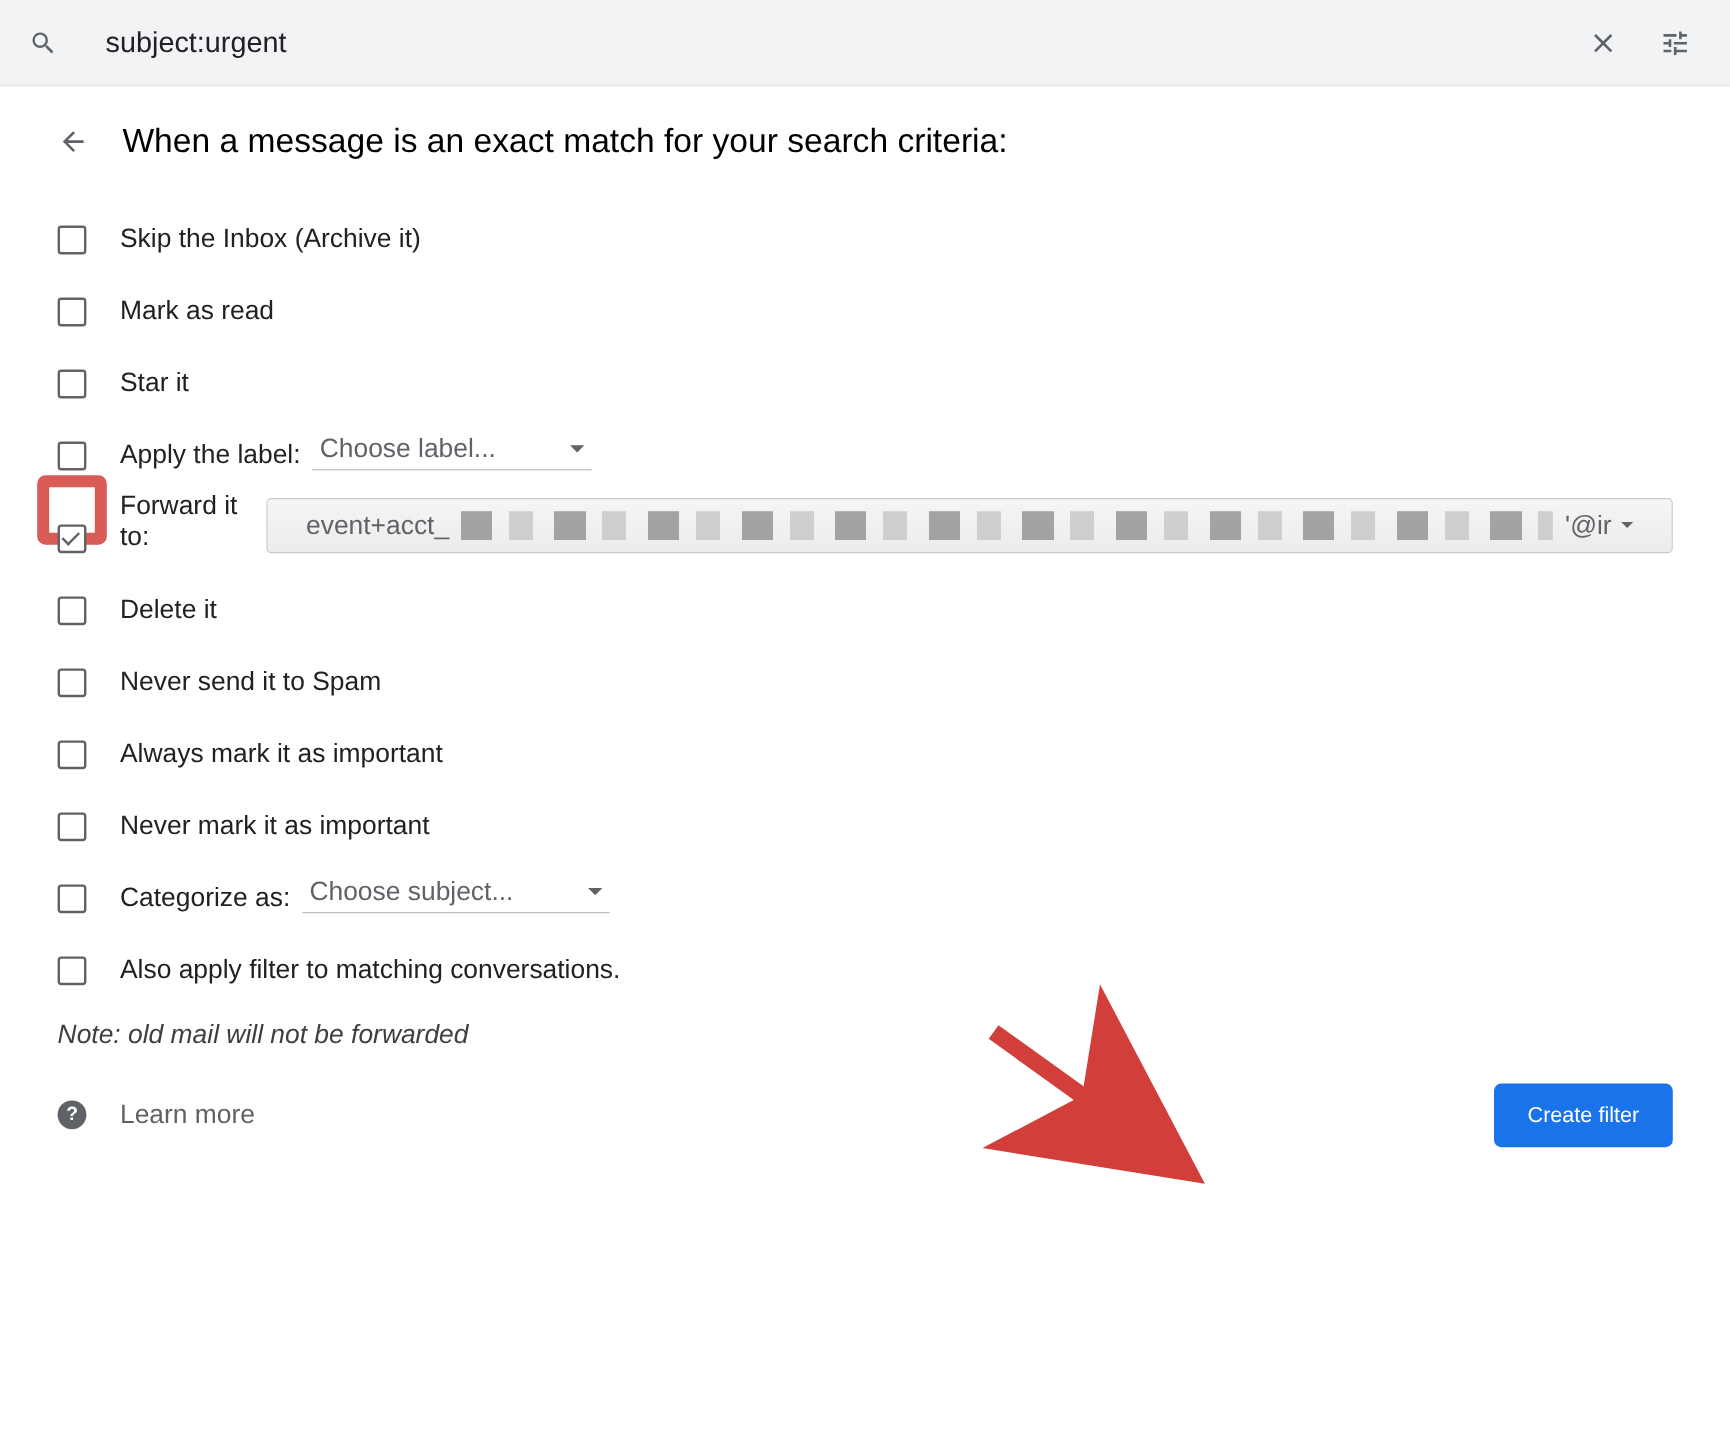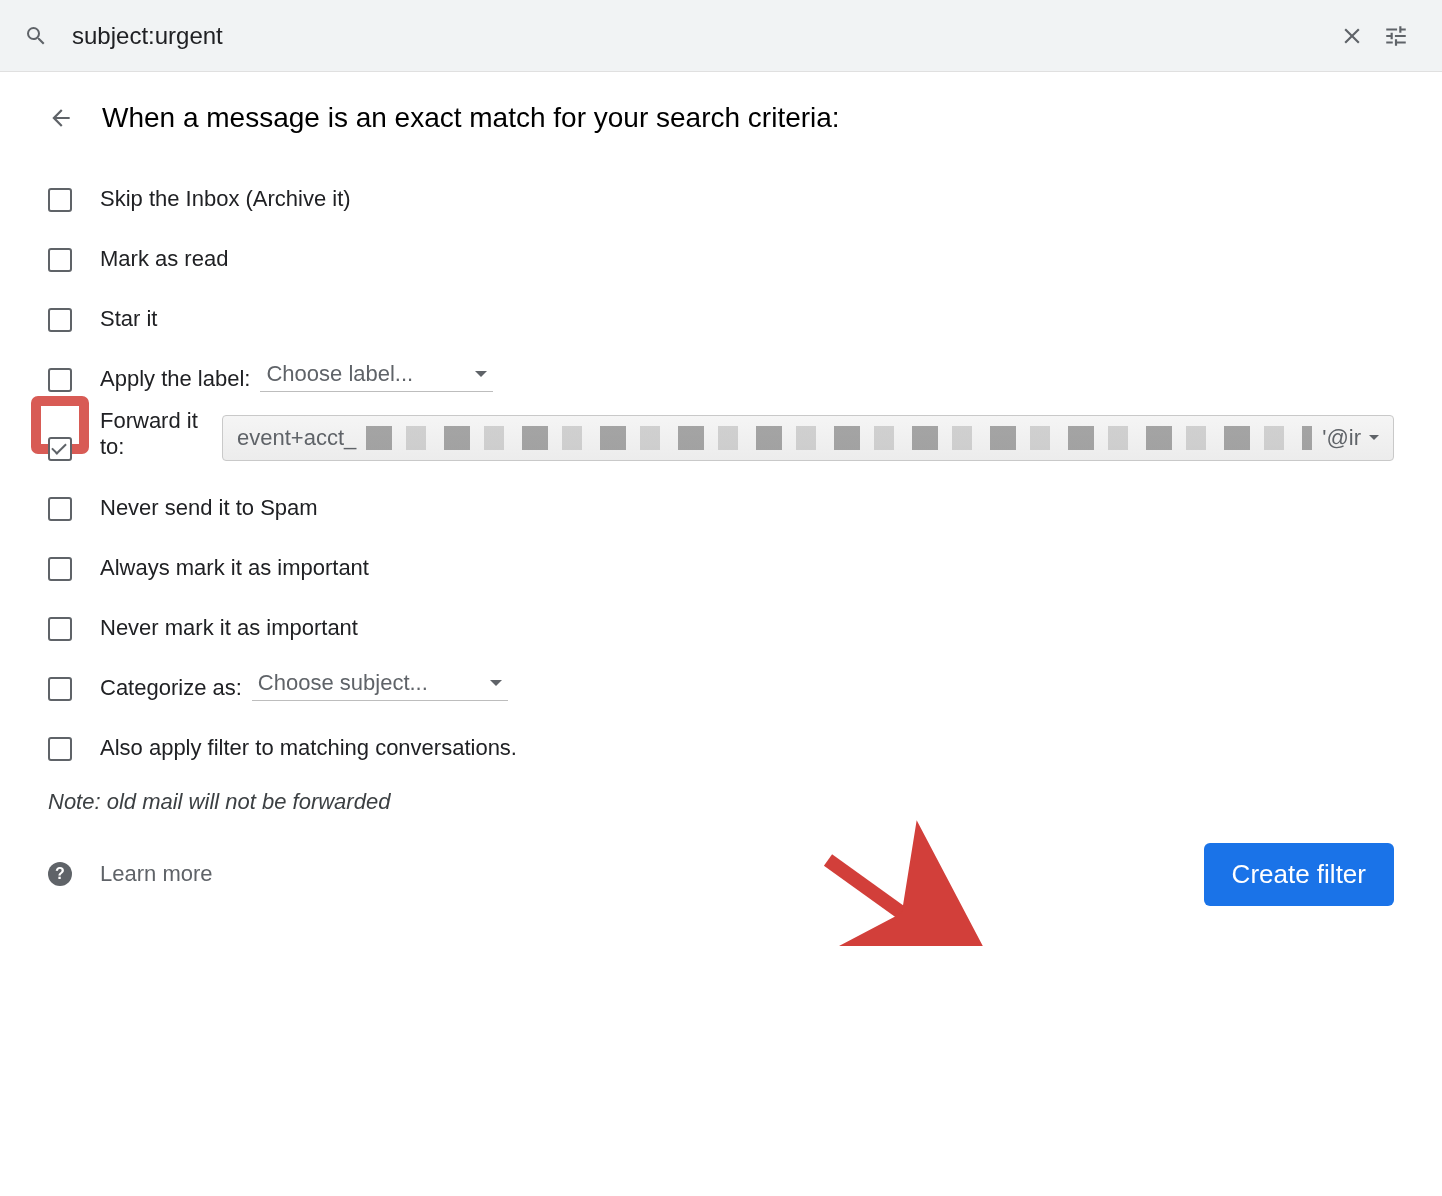--- a/index.html
+++ b/index.html
@@ -6,20 +6,21 @@
   html, body { margin: 0; padding: 0; font-family: Arial, Helvetica, sans-serif; }
   body { width: 1442px; background: #fff; color: #202124; }
 
   .search-bar {
     height: 72px;
     background: #f1f3f4;
     display: flex;
     align-items: center;
     padding: 0 24px;
     border-bottom: 1px solid #e0e0e0;
+    gap: 16px;
   }
   .search-icon { width: 24px; height: 24px; fill: #5f6368; flex-shrink: 0; }
   .search-input {
     flex: 1;
     border: none;
     background: transparent;
     font-size: 24px;
     color: #202124;
     padding: 0 24px;
     outline: none;
@@ -107,21 +108,21 @@
   .forward-row .opt-label { line-height: 1.2; max-width: 110px; }
   .forward-field {
     flex: 1;
     display: flex;
     align-items: center;
     height: 46px;
     background: linear-gradient(#f5f5f5,#ececec);
     border: 1px solid #c9c9c9;
     border-radius: 4px;
     margin-left: 12px;
-    padding: 0 14px;
+    padding: 0 32px;
     font-size: 22px;
     color: #5f6368;
     overflow: hidden;
     position: relative;
   }
   .forward-prefix { flex-shrink: 0; }
   .redaction {
     flex: 1;
     height: 24px;
     margin: 0 10px;
@@ -162,21 +163,21 @@
     font-size: 16px; font-weight: bold;
     margin-right: 28px;
     flex-shrink: 0;
   }
   .learn-more { font-size: 22px; color: #5f6368; cursor: pointer; }
 
   .create-button {
     margin-left: auto;
     background: #1a73e8;
     color: #fff;
-    font-size: 26px;
+    font-size: 18px;
     border: none;
     border-radius: 6px;
     padding: 16px 28px;
     cursor: pointer;
     text-align: center;
   }
 
   .arrow-annotation {
     position: absolute;
     pointer-events: none;
@@ -245,20 +246,24 @@
     <div class="forward-field">
       <span class="forward-prefix">event+acct_</span>
       <div class="redaction"></div>
       <span class="forward-suffix">
         <span>'@ir</span>
         <span class="caret"></span>
       </span>
     </div>
   </div>
 
+  <div class="option-row">
+    <div class="checkbox"></div>
+    <span class="opt-label">Delete it</span>
+  </div>
 
   <div class="option-row">
     <div class="checkbox"></div>
     <span class="opt-label">Never send it to Spam</span>
   </div>
 
   <div class="option-row">
     <div class="checkbox"></div>
     <span class="opt-label">Always mark it as important</span>
   </div>

